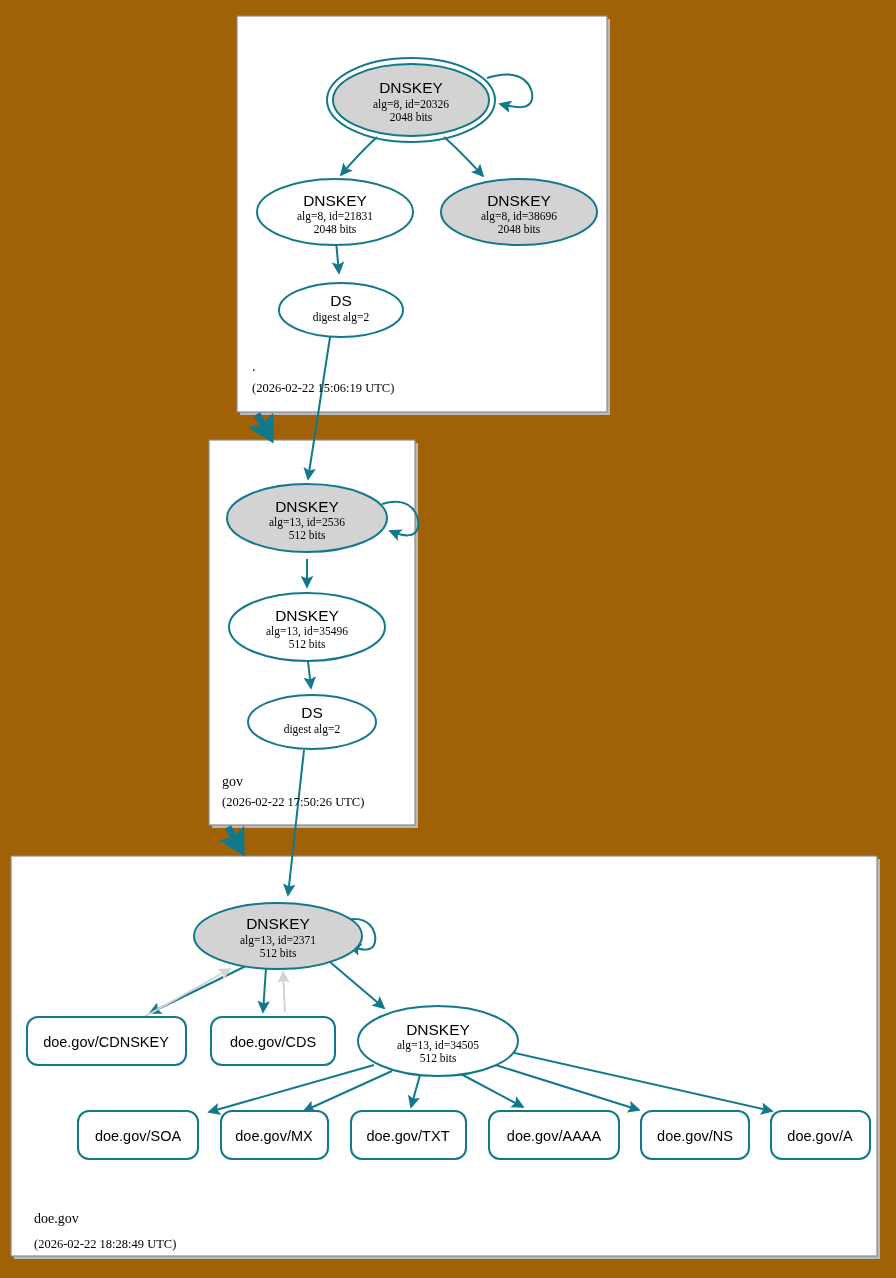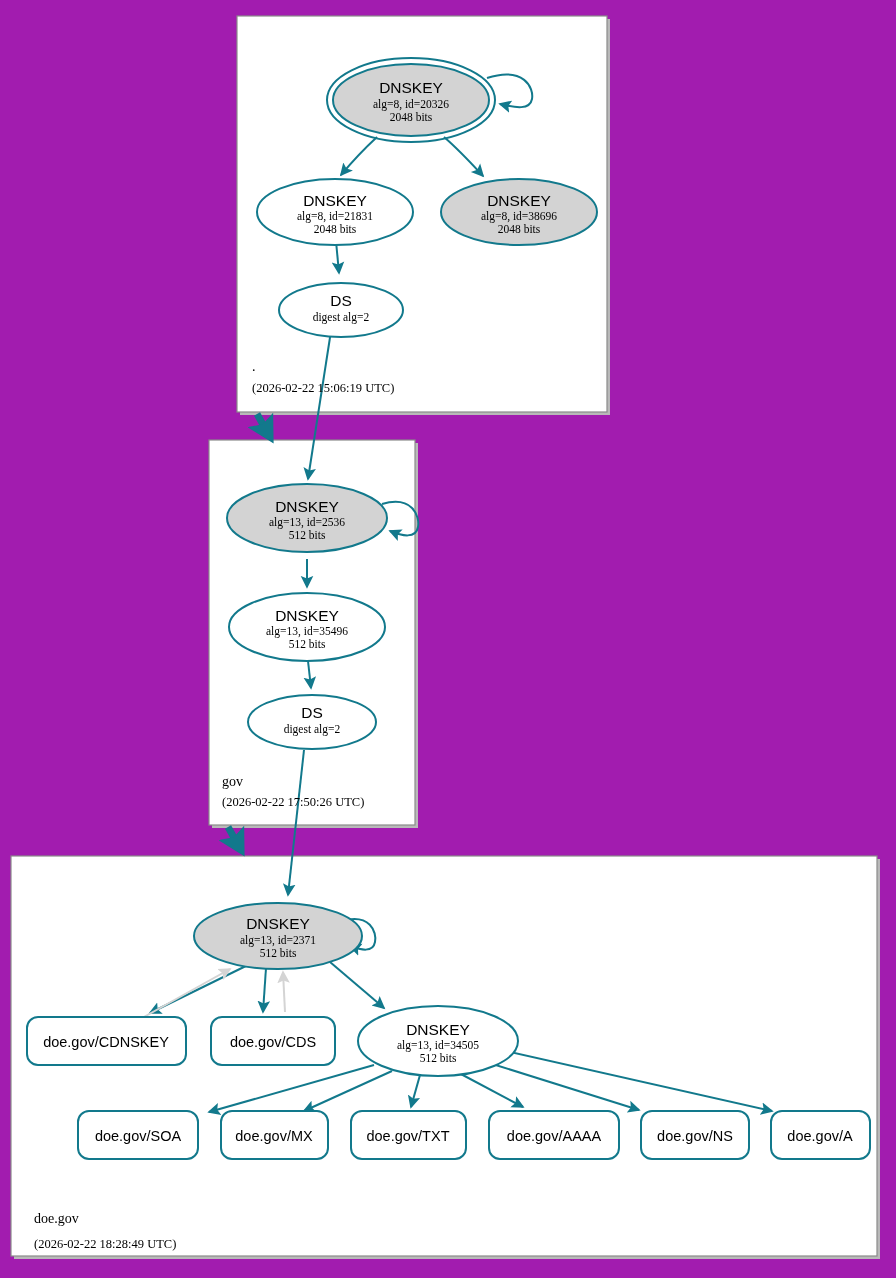--- a/index.html
+++ b/index.html
@@ -4,21 +4,21 @@
 <style>
   html, body {
     margin: 0;
     padding: 0;
     background: #ffffff;
   }
   #page {
     position: relative;
     width: 896px;
     height: 1278px;
-    background: #a21caf;
+    background: #a16207;
     font-family: "Liberation Sans", sans-serif;
     overflow: hidden;
   }
   svg.graph {
     display: block;
     width: 896px;
     height: 1278px;
   }
   .zone-box {
     fill: #ffffff;

